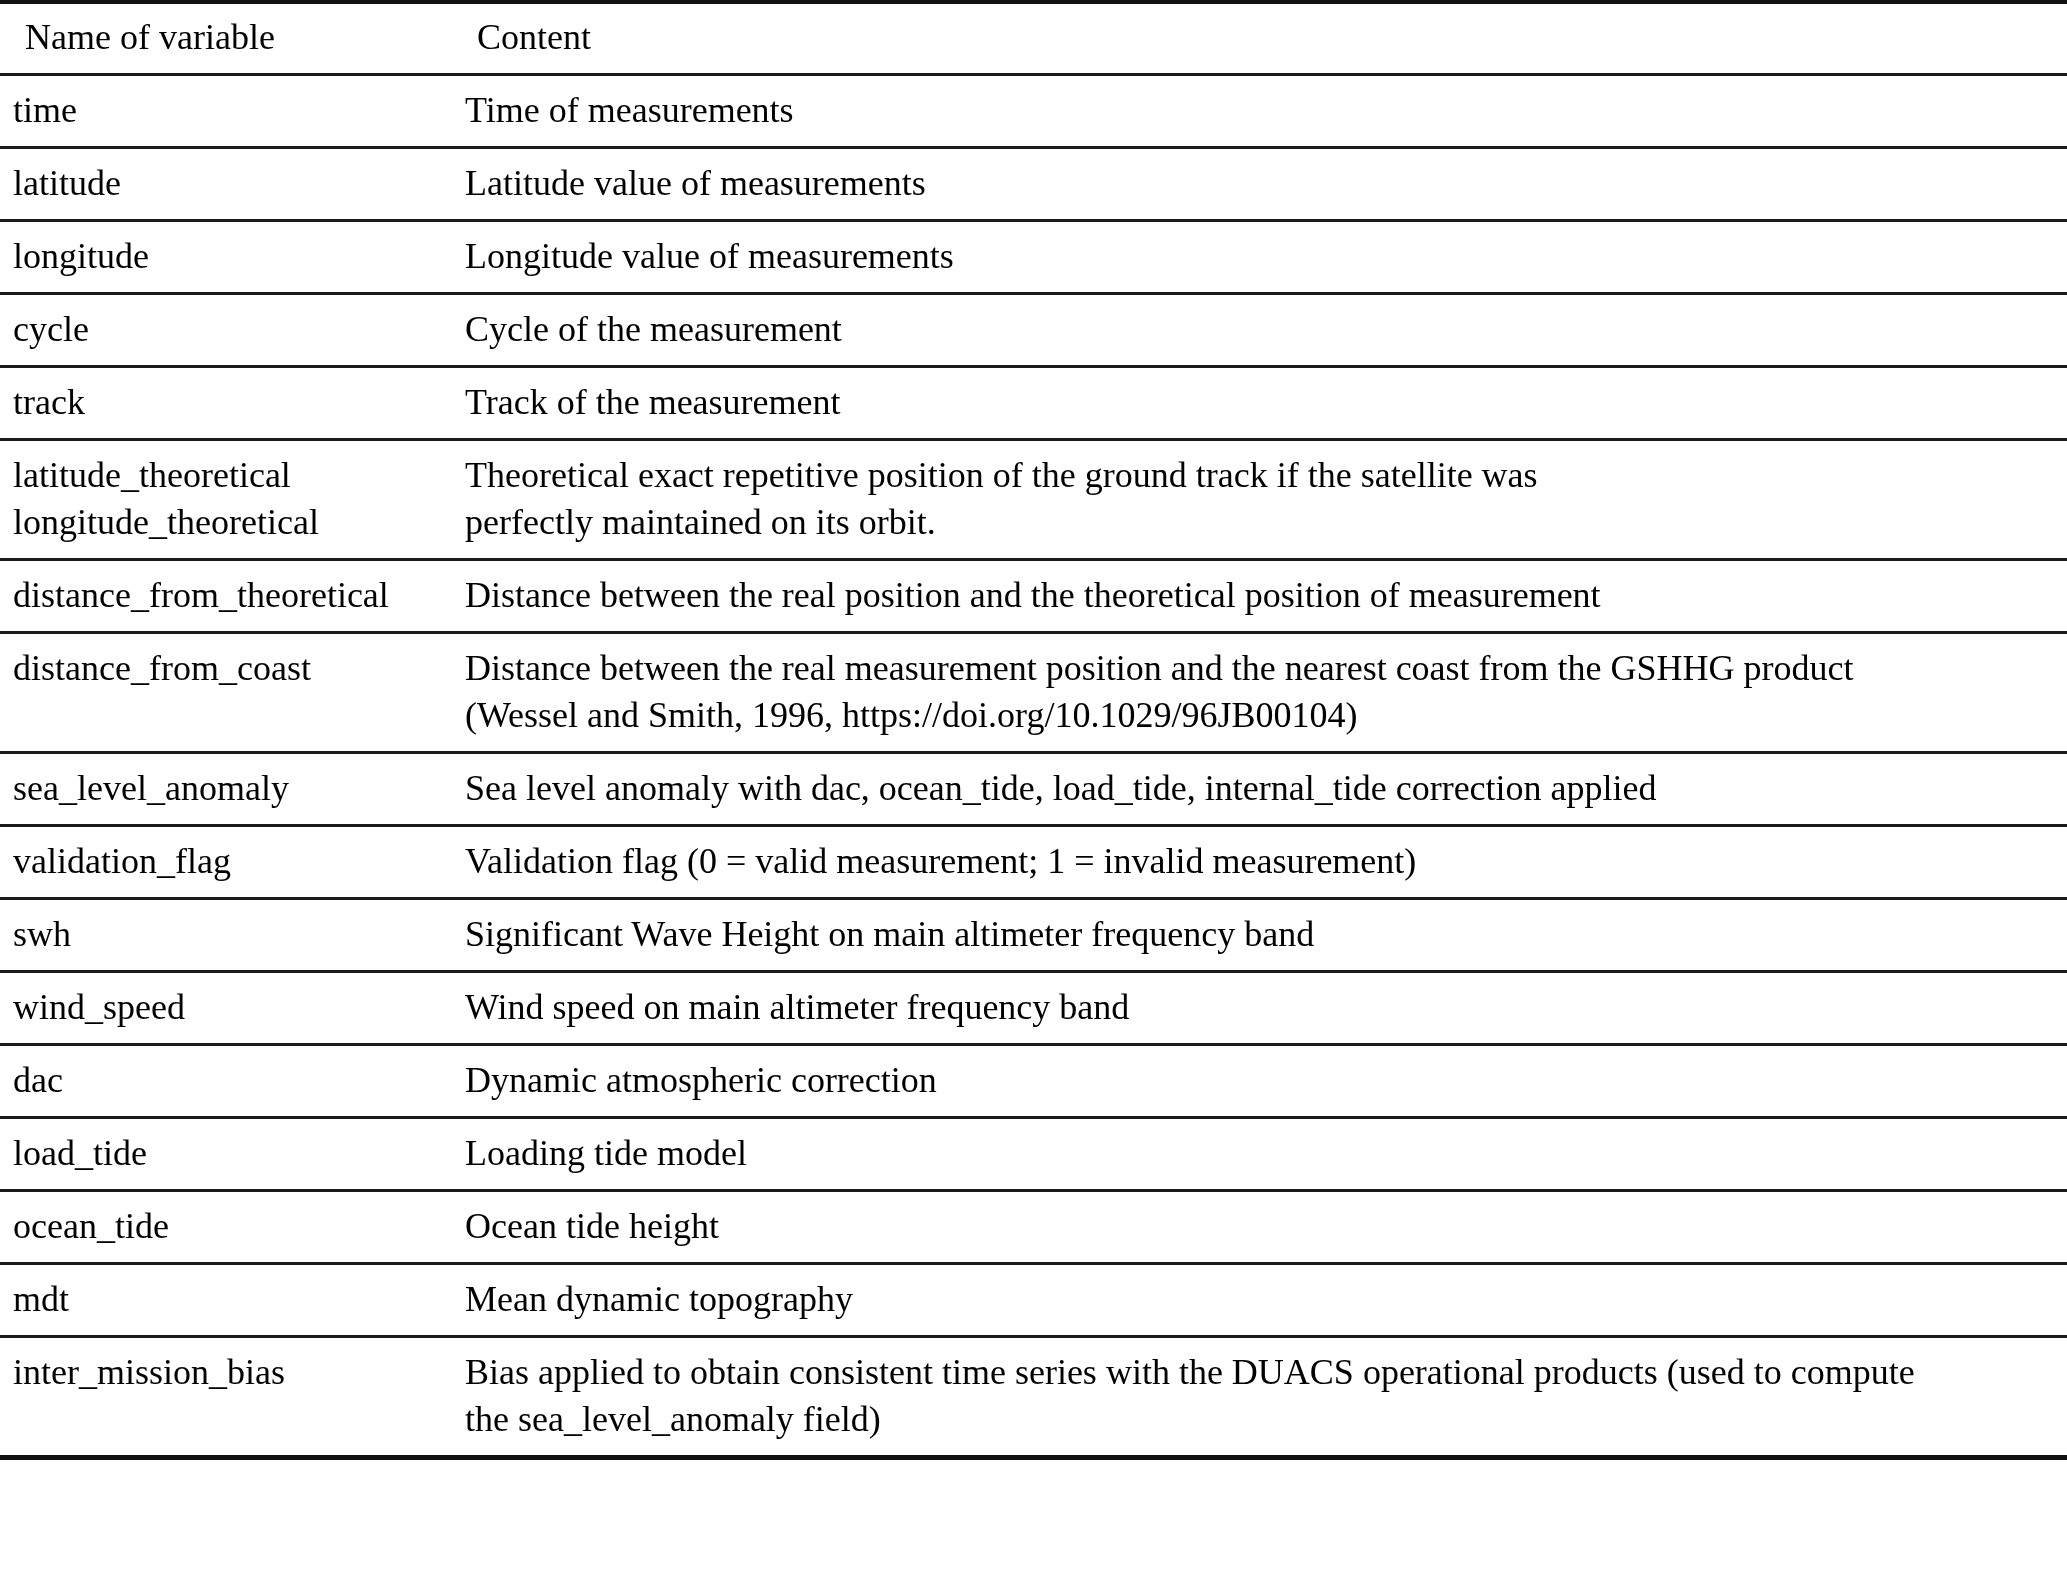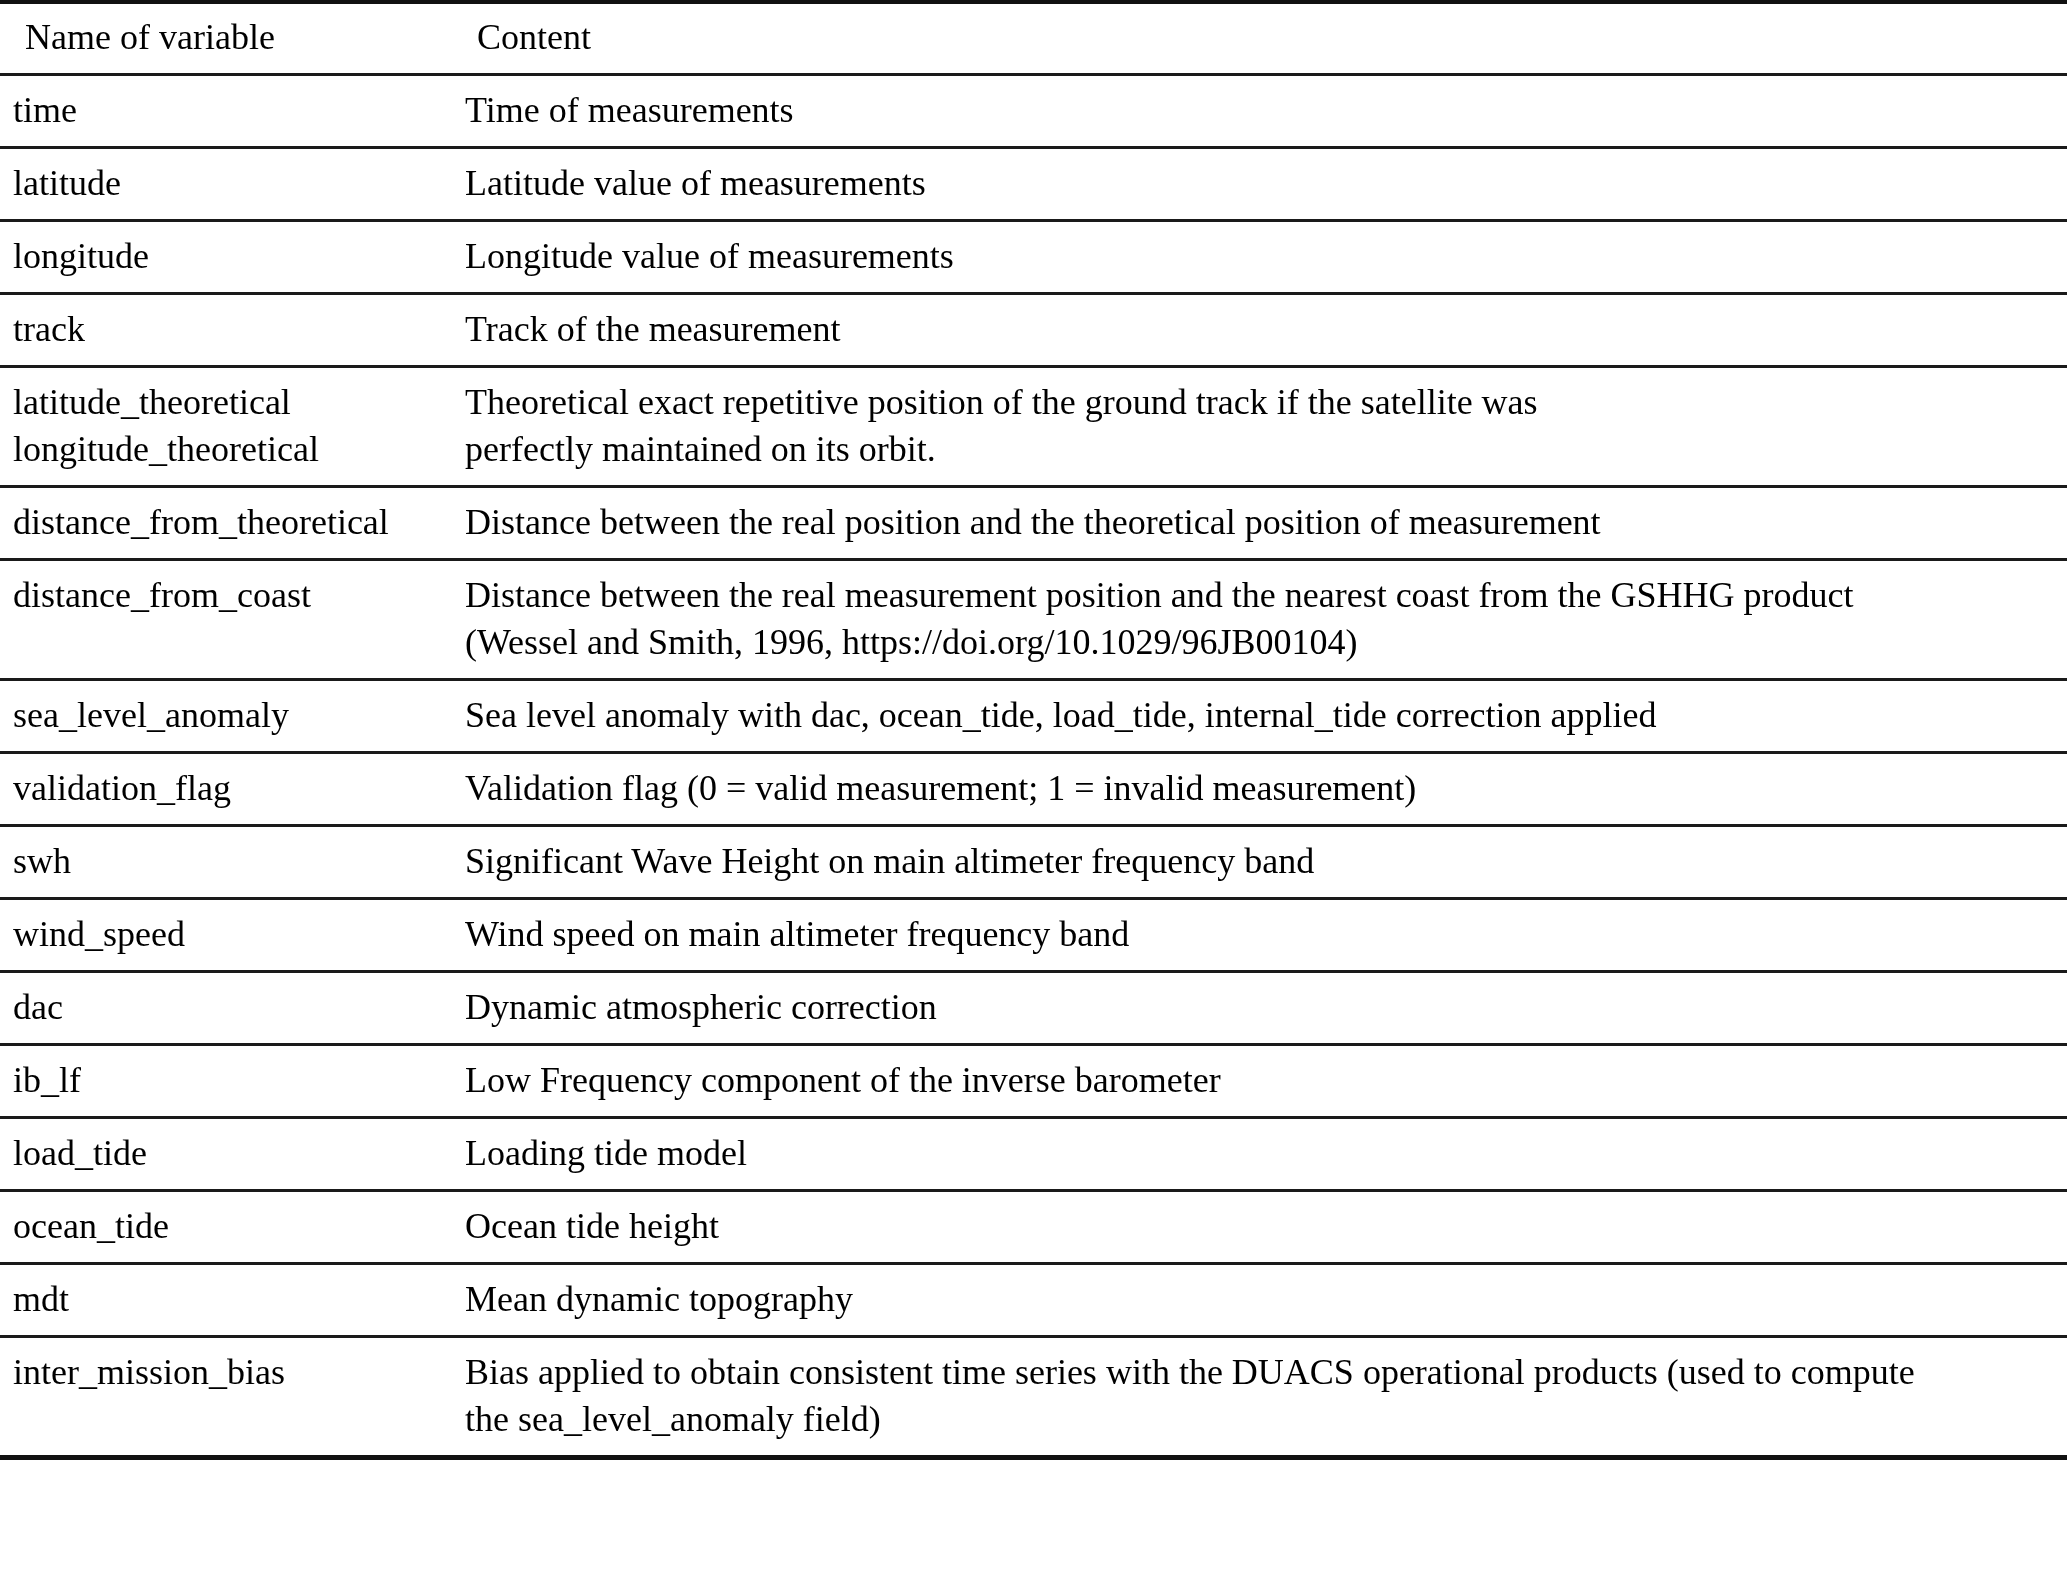--- a/index.html
+++ b/index.html
@@ -79,20 +79,28 @@
         <tr>
           <td>
             <div class="cell-line">longitude</div>
           </td>
           <td>
             <div class="cell-line">Longitude value of measurements</div>
           </td>
         </tr>
         <tr>
           <td>
+            <div class="cell-line">cycle</div>
+          </td>
+          <td>
+            <div class="cell-line">Cycle of the measurement</div>
+          </td>
+        </tr>
+        <tr>
+          <td>
             <div class="cell-line">track</div>
           </td>
           <td>
             <div class="cell-line">Track of the measurement</div>
           </td>
         </tr>
         <tr>
           <td>
             <div class="cell-line">latitude_theoretical</div>
             <div class="cell-line">longitude_theoretical</div>
@@ -150,28 +158,20 @@
           <td>
             <div class="cell-line">Wind speed on main altimeter frequency band</div>
           </td>
         </tr>
         <tr>
           <td>
             <div class="cell-line">dac</div>
           </td>
           <td>
             <div class="cell-line">Dynamic atmospheric correction</div>
-          </td>
-        </tr>
-        <tr>
-          <td>
-            <div class="cell-line">ib_lf</div>
-          </td>
-          <td>
-            <div class="cell-line">Low Frequency component of the inverse barometer</div>
           </td>
         </tr>
         <tr>
           <td>
             <div class="cell-line">load_tide</div>
           </td>
           <td>
             <div class="cell-line">Loading tide model</div>
           </td>
         </tr>

